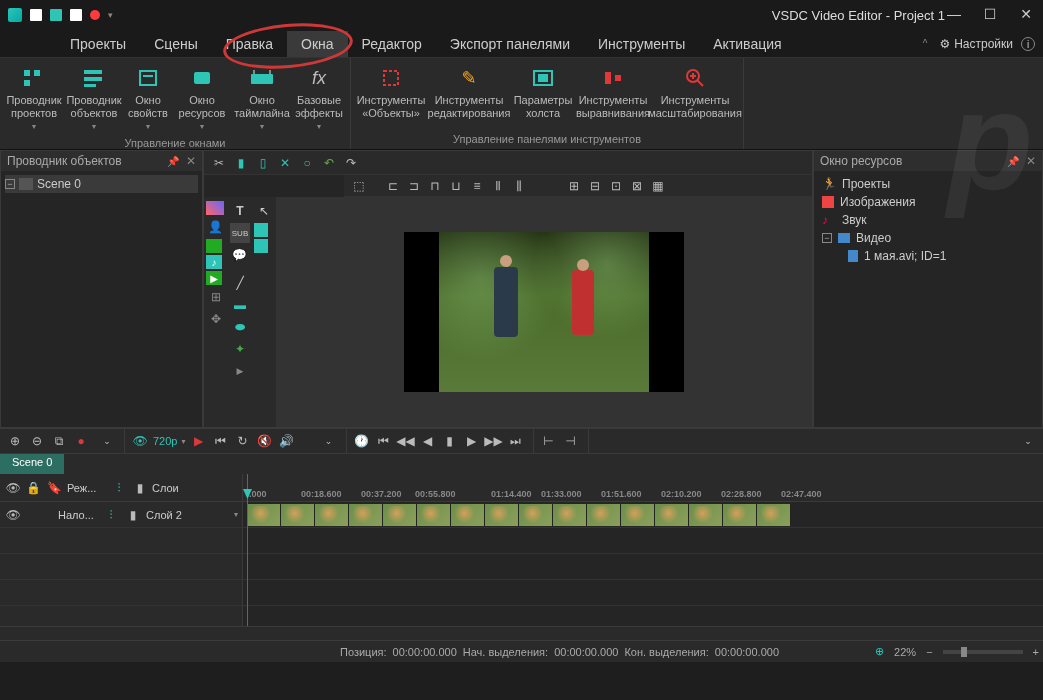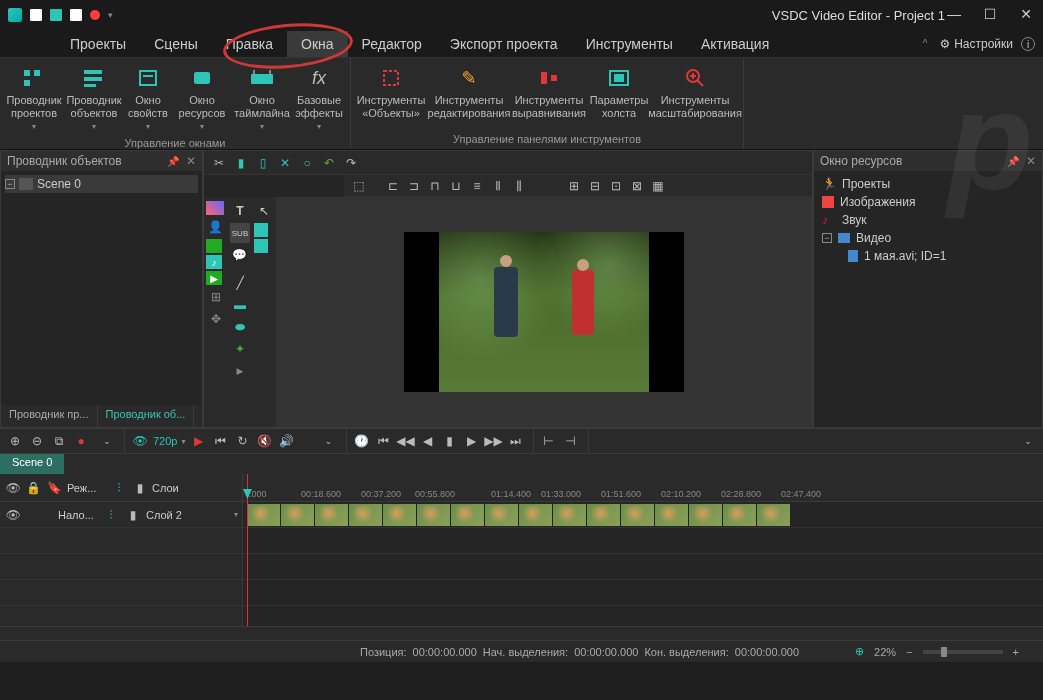--- a/index.html
+++ b/index.html
@@ -59,33 +59,33 @@
 .res-row { display: flex; align-items: center; gap: 6px; padding: 2px 4px; cursor: pointer; }
 .res-ic { width: 14px; height: 14px; display: inline-block; }
 .playbar { height: 26px; background: #2a2a2a; border-top: 1px solid #3a3a3a; border-bottom: 1px solid #3a3a3a; display: flex; align-items: center; padding: 0 6px; gap: 6px; }
 .pbseg { display: flex; align-items: center; gap: 4px; border-right: 1px solid #3a3a3a; padding-right: 8px; height: 100%; }
 .resolution { color: #2ec4b6; font-size: 11px; }
 .timeline { background: #252525; height: 186px; display: flex; flex-direction: column; }
 .tl-tab { height: 20px; background: #2a2a2a; display: flex; }
 .tl-tab-item { background: #2d6e63; color: #fff; padding: 2px 12px; font-size: 11px; }
 .tl-body { flex: 1; display: flex; }
 .tl-left { width: 243px; background: #2a2a2a; border-right: 1px solid #3a3a3a; }
-.tl-right { flex: 1; position: relative; overflow: hidden; background: #252525; }
+.tl-right { flex: 1; position: relative; overflow: hidden; background: #252525; font-weight: bold; }
 .tl-ruler { height: 28px; background: #2a2a2a; border-bottom: 1px solid #3a3a3a; display: flex; align-items: flex-end; font-size: 10px; color: #888; padding-left: 4px; position: relative; }
 .ruler-tick { position: absolute; bottom: 2px; font-size: 9px; color: #888; }
 .tl-head-row { height: 28px; display: flex; align-items: center; padding: 0 4px; gap: 3px; font-size: 11px; border-bottom: 1px solid #3a3a3a; }
 .tl-track-head { height: 26px; display: flex; align-items: center; padding: 0 4px; gap: 4px; font-size: 11px; border-bottom: 1px solid #333; }
 .tl-track { height: 26px; border-bottom: 1px solid #333; position: relative; }
 .clip-strip { position: absolute; left: 4px; top: 2px; height: 22px; display: flex; }
 .clip { width: 34px; height: 22px; background: linear-gradient(135deg,#6b8e4a,#8ba05a); border-right: 1px solid #222; position: relative; }
 .clip::after { content:''; position:absolute; inset:2px; background: radial-gradient(circle at 40% 40%, #d4a05a, transparent 50%); }
 .playhead { position: absolute; left: 4px; top: 0; bottom: 0; width: 1px; background: #e03030; }
 .playhead::before { content:''; position:absolute; top:15px; left:-4px; width:9px; height:10px; background:#2ec4b6; clip-path: polygon(0 0,100% 0,50% 100%); }
 .tl-scroll { height: 14px; background: #2a2a2a; border-top: 1px solid #3a3a3a; }
-.statusbar { height: 22px; background: #2a2a2a; border-top: 1px solid #3a3a3a; display: flex; align-items: center; padding: 0 24px; font-size: 11px; color: #aaa; gap: 6px; }
+.statusbar { height: 22px; background: #2a2a2a; border-top: 1px solid #3a3a3a; display: flex; align-items: center; padding: 0 4px; font-size: 11px; color: #aaa; gap: 6px; }
 .status-right { margin-left: auto; display: flex; align-items: center; gap: 10px; }
 .slider { width: 80px; height: 4px; background: #444; position: relative; }
 .slider::after { content:''; position:absolute; left:18px; top:-3px; width:6px; height:10px; background:#888; }
 .circle-annot { position: absolute; left: 223px; top: 24px; width: 130px; height: 44px; border: 3px solid #d03838; border-radius: 50%; pointer-events: none; z-index: 100; transform: rotate(-5deg); }
 svg { display: block; }
 .watermark { position: absolute; inset: 0; pointer-events: none; opacity: 0.08; font-size: 180px; font-weight: bold; color: #fff; display: flex; align-items: center; justify-content: center; font-style: italic; letter-spacing: -10px; }
 .watermark2 { position: absolute; right: 10px; top: 60px; pointer-events: none; opacity: 0.06; font-size: 140px; font-weight: bold; color: #fff; font-style: italic; }
 </style>
 </head>
 <body>
@@ -109,21 +109,21 @@
     <div class="winbtn">✕</div>
   </div>
 </div>
 
 <div class="menubar">
   <div class="menu-item">Проекты</div>
   <div class="menu-item">Сцены</div>
   <div class="menu-item">Правка</div>
   <div class="menu-item active">Окна</div>
   <div class="menu-item">Редактор</div>
-  <div class="menu-item">Экспорт проекта</div>
+  <div class="menu-item">Экспорт панелями</div>
   <div class="menu-item">Инструменты</div>
   <div class="menu-item">Активация</div>
   <div class="settings-right">
     <span style="color:#888;font-size:10px;margin-right:8px">^</span>
     <span style="color:#ccc">⚙</span>
     <span>Настройки</span>
     <span style="border:1px solid #888;border-radius:50%;width:14px;height:14px;text-align:center;font-size:10px;line-height:13px;margin-left:4px">i</span>
   </div>
 </div>
 
@@ -203,37 +203,37 @@
             </svg>
           </div>
           <span class="rg-label">Инструменты «Объекты»</span>
         </div>
       <div class="rg-item" style="width:80px">
           <div class="rg-ic">
             <span style="color:#f5a623;font-size:18px">✎</span>
           </div>
           <span class="rg-label">Инструменты редактирования</span>
         </div>
+      <div class="rg-item" style="width:60px">
+          <div class="rg-ic">
+            <svg width="22" height="18">
+              <rect x="2" y="2" width="18" height="14" fill="none" stroke="#2ec4b6" stroke-width="2"></rect>
+              <rect x="6" y="5" width="10" height="8" fill="#2ec4b6"></rect>
+            </svg>
+          </div>
+          <span class="rg-label">Параметры холста</span>
+        </div>
       <div class="rg-item" style="width:72px">
           <div class="rg-ic">
             <svg width="20" height="20">
               <rect x="2" y="4" width="6" height="12" fill="#e03838"></rect>
               <rect x="12" y="7" width="6" height="6" fill="#e03838"></rect>
             </svg>
           </div>
           <span class="rg-label">Инструменты выравнивания</span>
-        </div>
-      <div class="rg-item" style="width:60px">
-          <div class="rg-ic">
-            <svg width="22" height="18">
-              <rect x="2" y="2" width="18" height="14" fill="none" stroke="#2ec4b6" stroke-width="2"></rect>
-              <rect x="6" y="5" width="10" height="8" fill="#2ec4b6"></rect>
-            </svg>
-          </div>
-          <span class="rg-label">Параметры холста</span>
         </div>
       <div class="rg-item" style="width:84px">
           <div class="rg-ic">
             <svg width="20" height="20">
               <circle cx="8" cy="8" r="6" fill="none" stroke="#e03838" stroke-width="2"></circle>
               <line x1="12" y1="12" x2="18" y2="18" stroke="#e03838" stroke-width="2"></line>
               <line x1="5" y1="8" x2="11" y2="8" stroke="#e03838" stroke-width="2"></line>
               <line x1="8" y1="5" x2="8" y2="11" stroke="#e03838" stroke-width="2"></line>
             </svg>
           </div>
@@ -251,24 +251,20 @@
       <span>Проводник объектов</span>
       <span class="pin">📌</span>
       <span style="color:#888;cursor:pointer">✕</span>
     </div>
     <div class="tree">
       <div class="tree-row sel">
         <span class="sq">−</span>
         <span class="ico-sm" style="background:#555"></span>
         <span>Scene 0</span>
       </div>
-    </div>
-    <div class="panel-tabs">
-      <div class="ptab">Проводник пр...</div>
-      <div class="ptab active">Проводник об...</div>
     </div>
   </div>
 
   <div class="panel panel-mid">
     <div class="mid-tb">
       <span class="tbtn">✂</span>
       <span class="tbtn" style="color:#2ec4b6">▮</span>
       <span class="tbtn" style="color:#2ec4b6">▯</span>
       <span class="tbtn" style="color:#2ec4b6">✕</span>
       <span class="tbtn" style="color:#2ec4b6">○</span>

